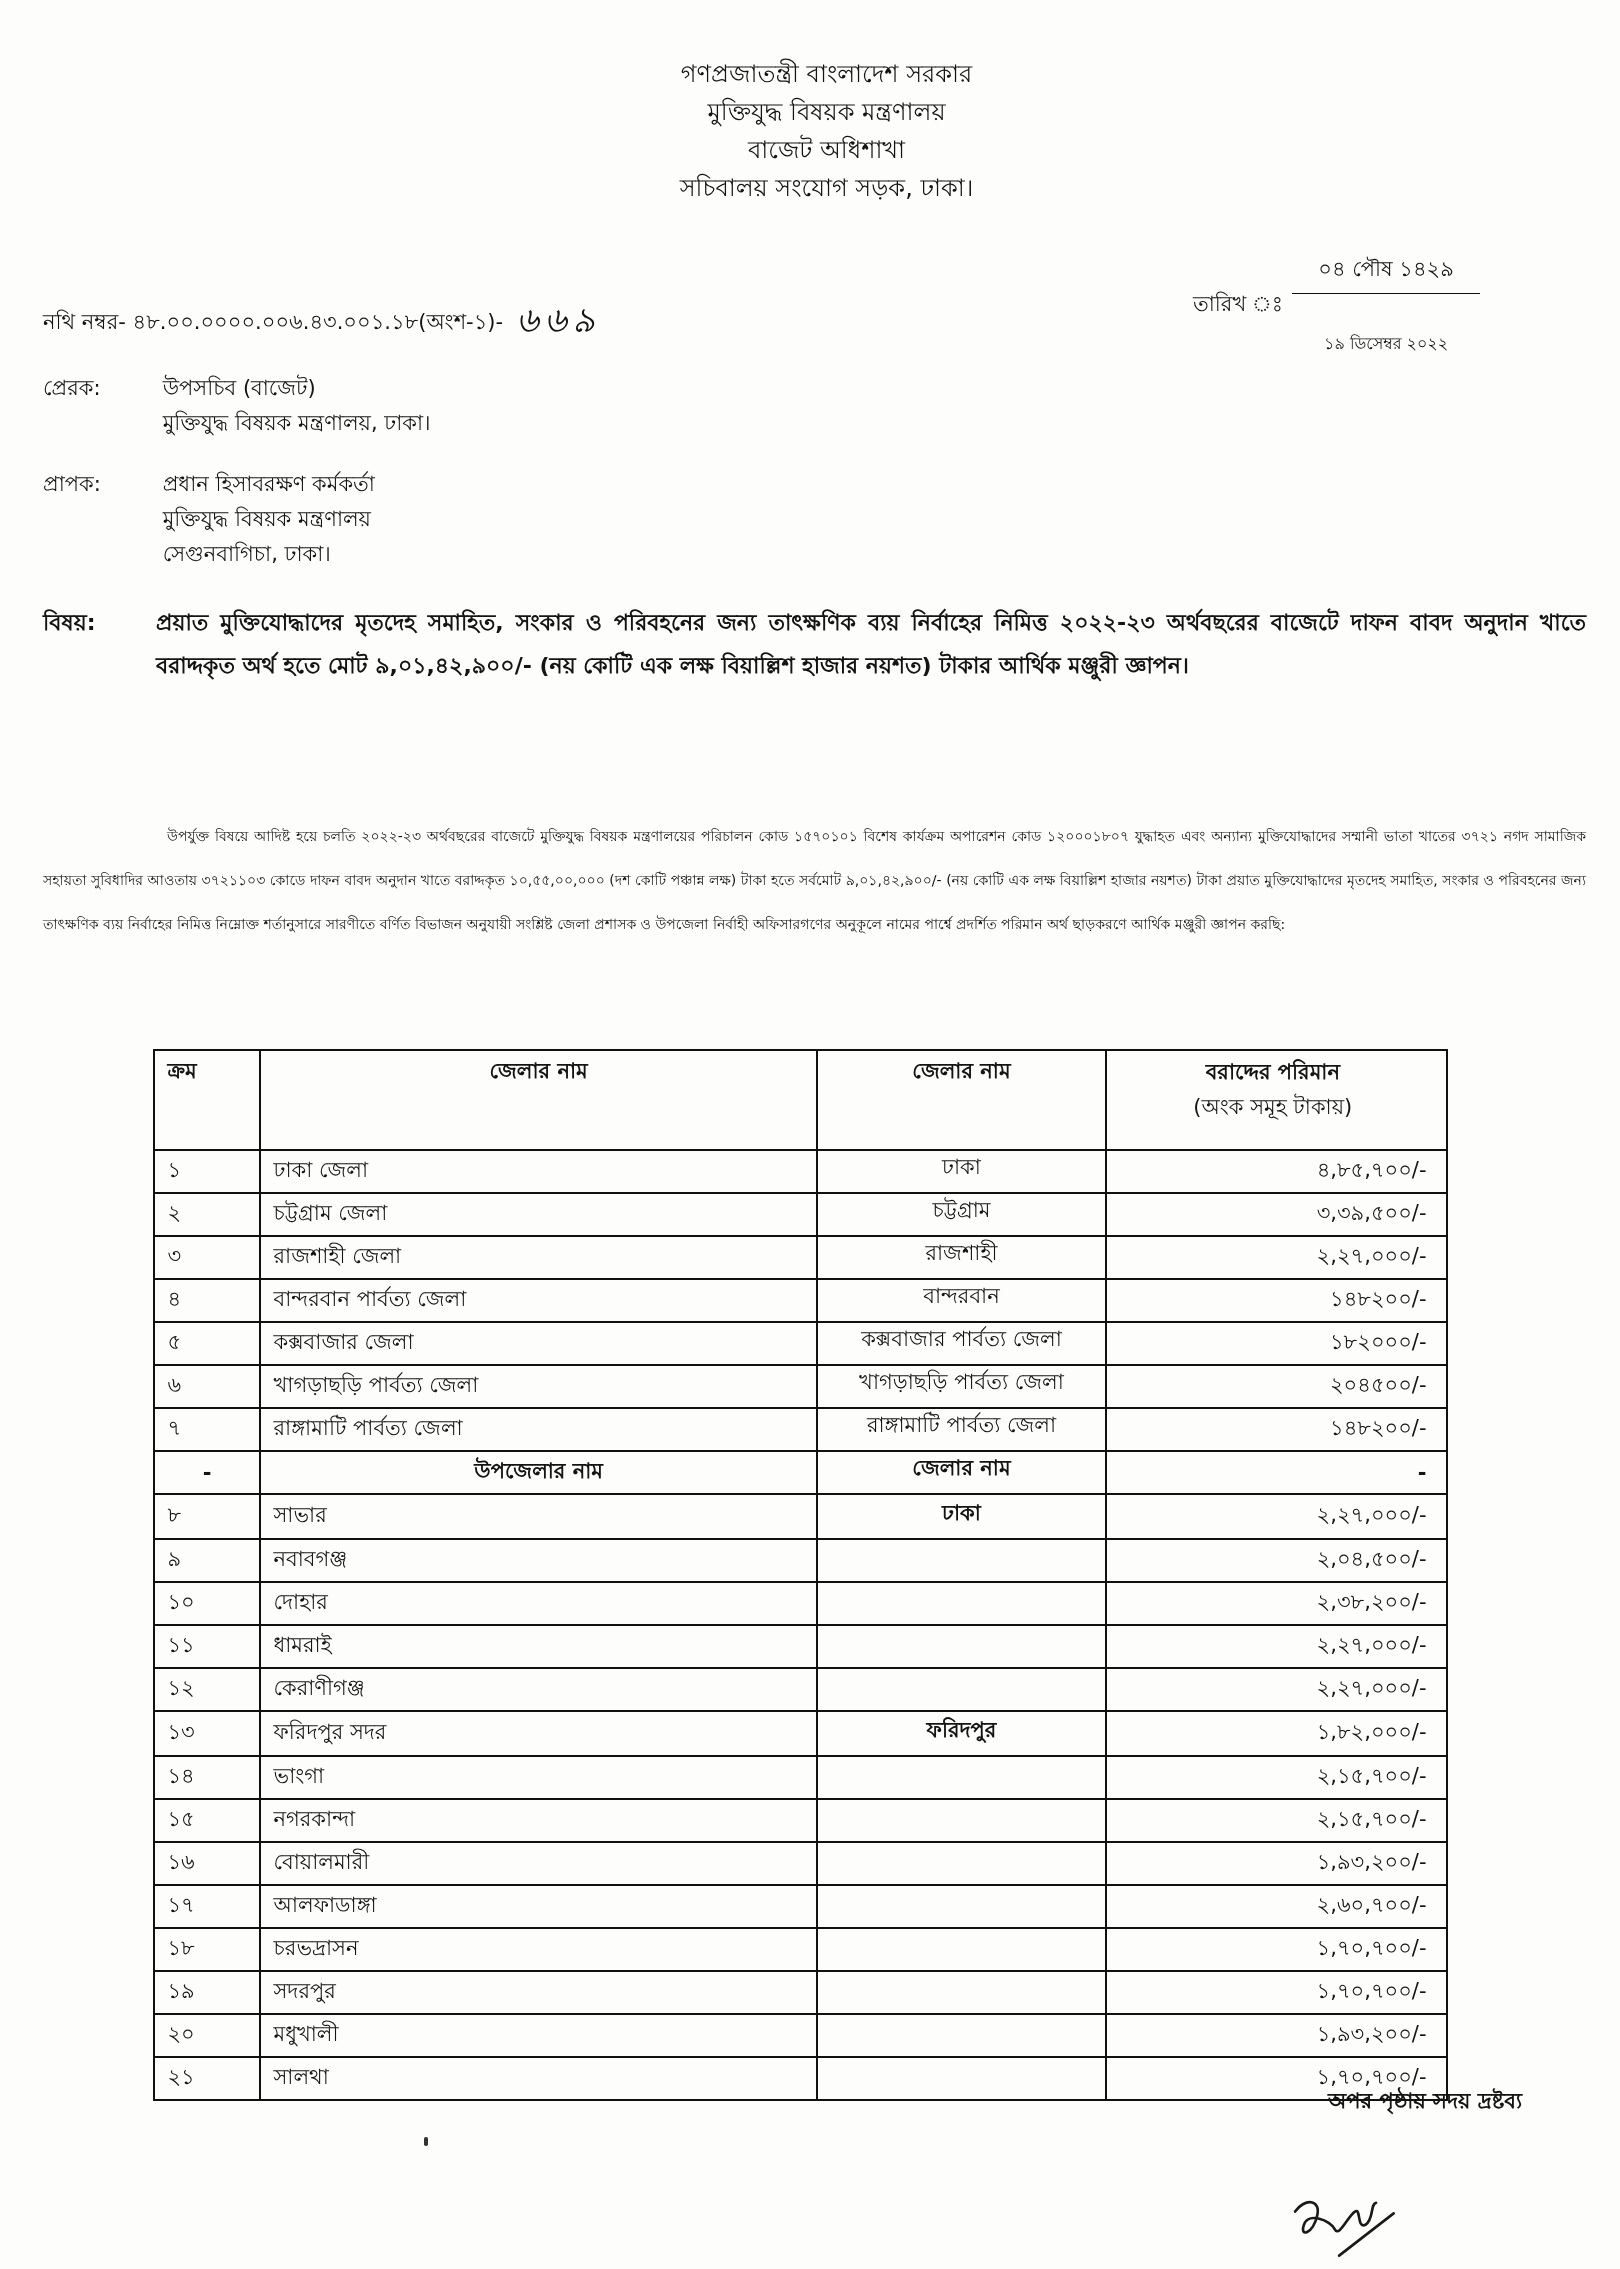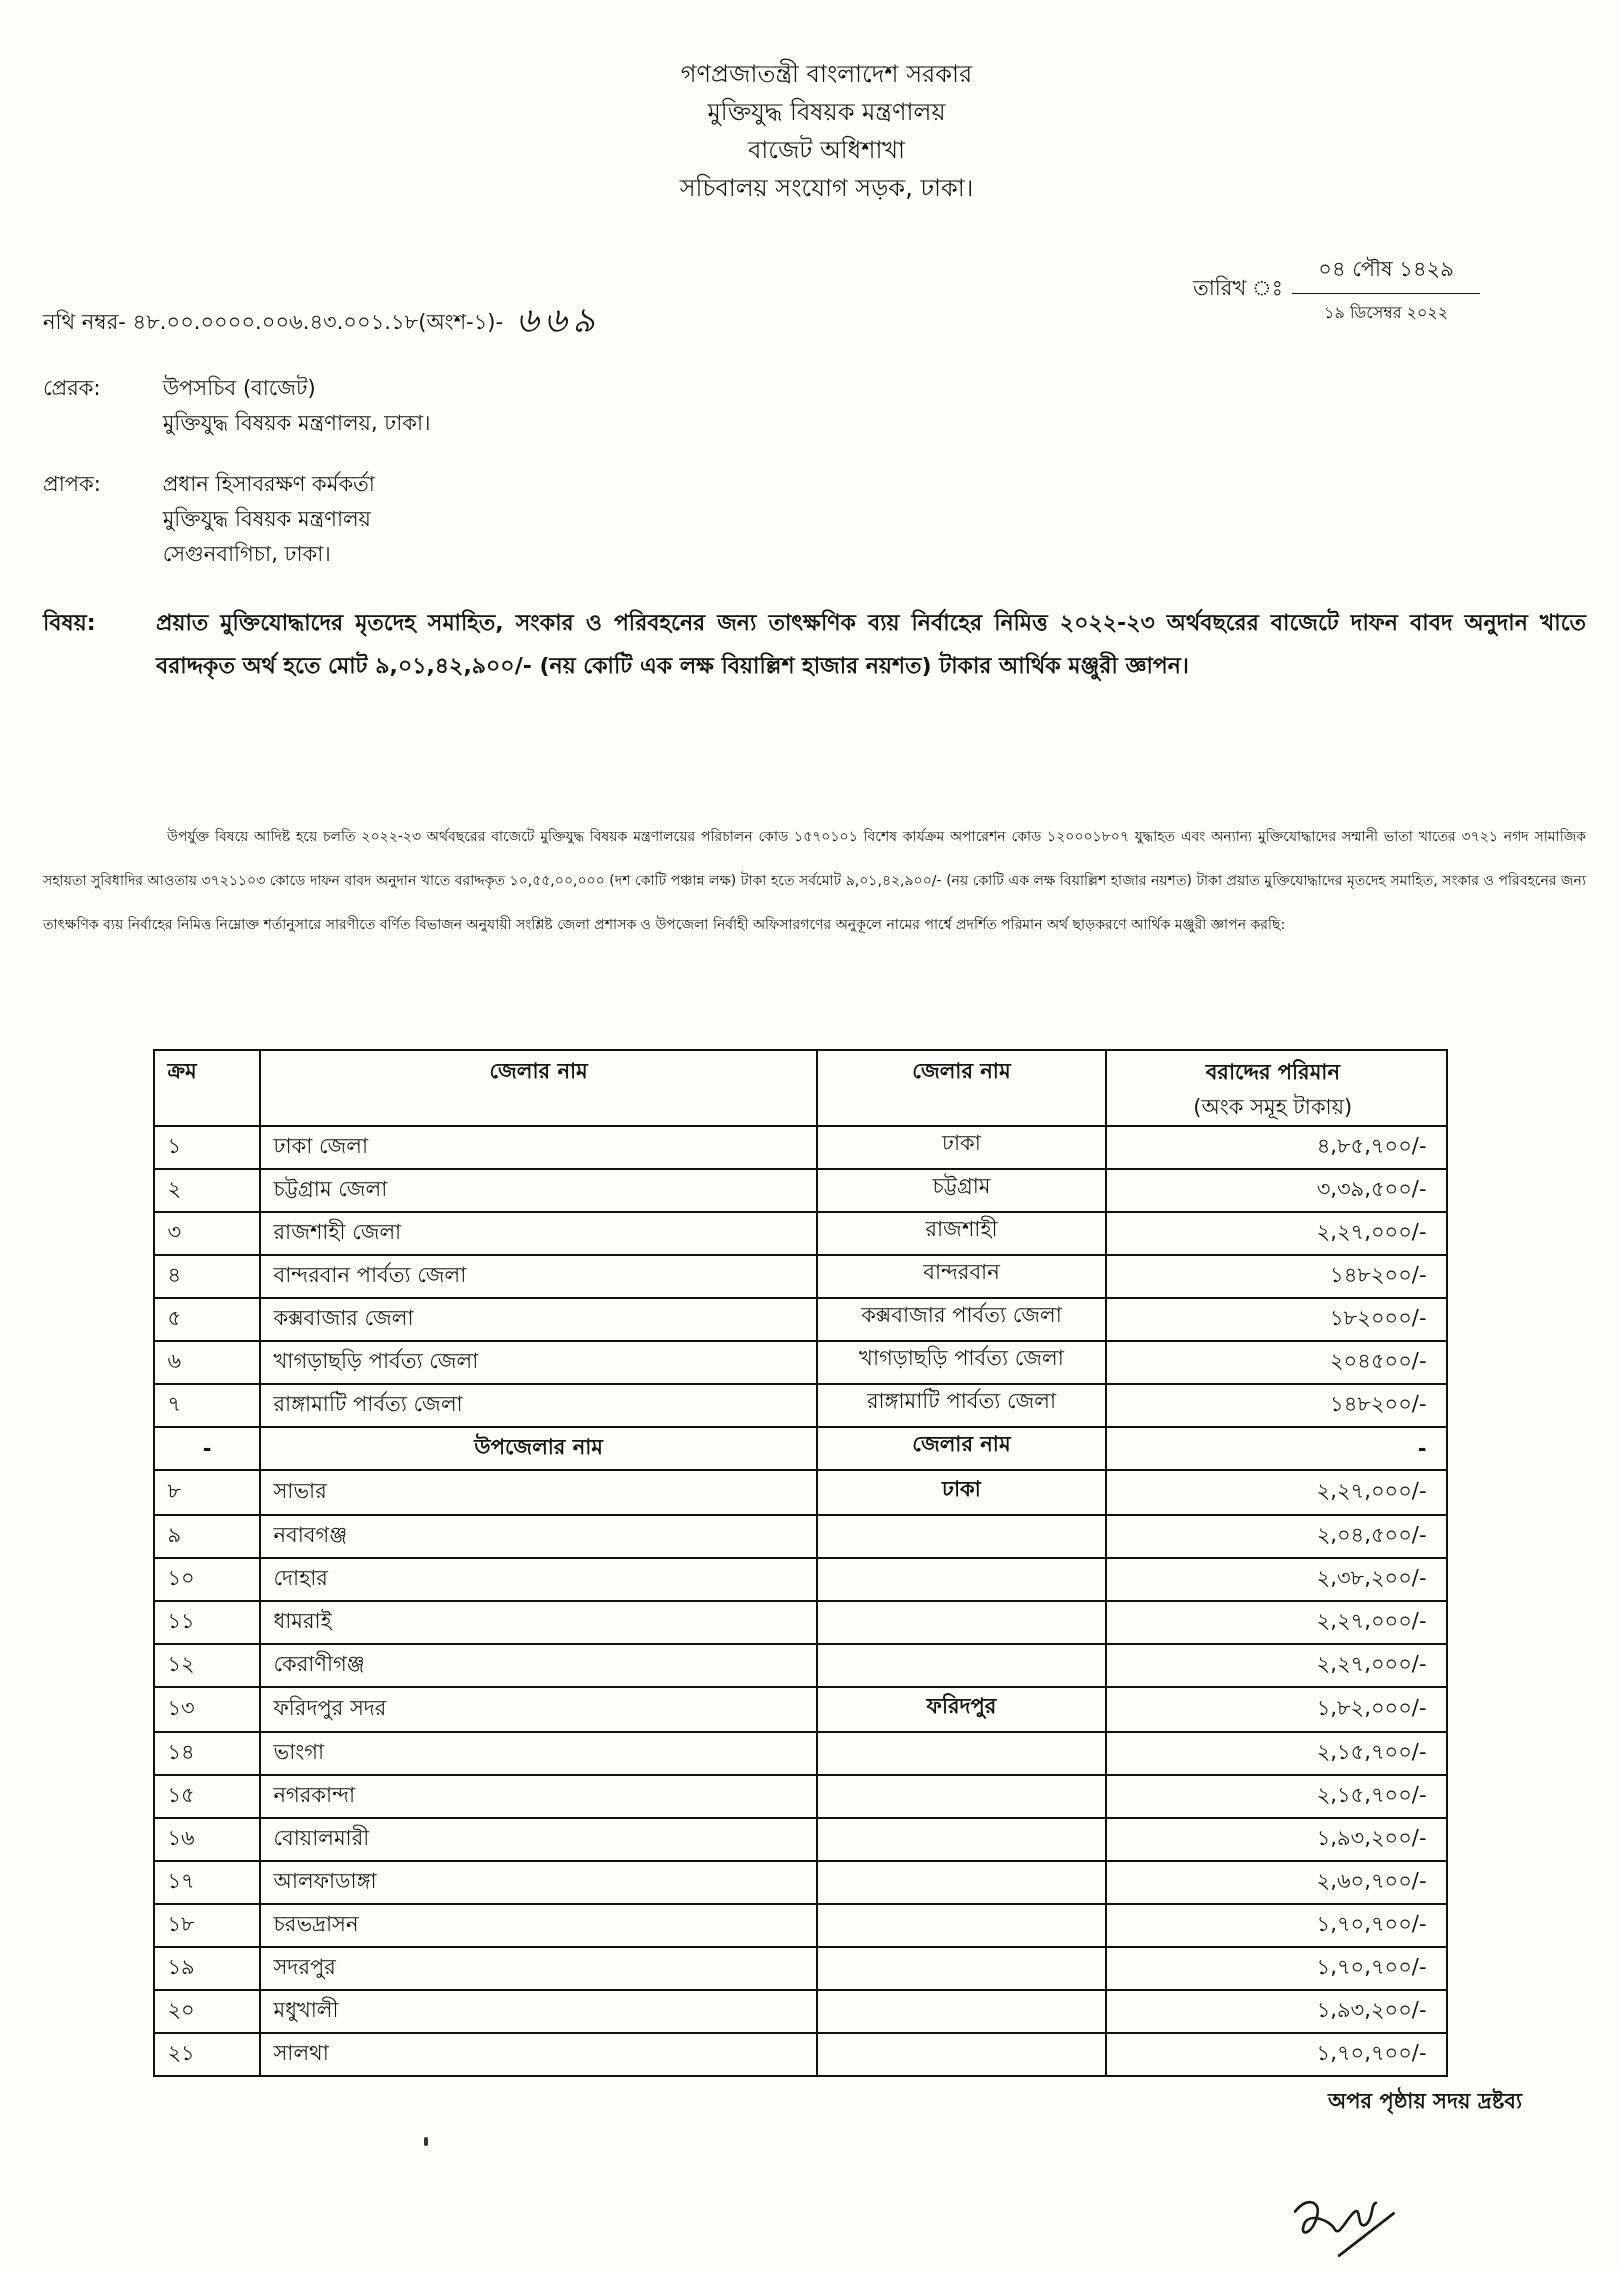--- a/index.html
+++ b/index.html
@@ -14,21 +14,21 @@
   
   .letterhead { left: 0; width: 1621px; top: 55px; padding-left: 16px; }
   .lh-line { font-size: 24px; line-height: 38px; text-align: center; }
   .lh-url { font-family: "DejaVu Serif", "Liberation Serif", serif; font-size: 28px; text-decoration: underline; line-height: 44px; text-align: center; }
 
   
   .ref { left: 43px; top: 293px; font-size: 21px; }
   .ref .handwritten { font-family: "DejaVu Serif", serif; font-style: italic; font-size: 35px; letter-spacing: 5.3px; margin-left: 13px; vertical-align: -3.5px; }
   .date-block { left: 1193px; top: 253px; display: flex; align-items: center; }
   .date-label { font-size: 21px; margin-right: 8.9px; }
-  .date-frac { display: flex; flex-direction: column; align-items: center; }
+  .date-frac { display: flex; flex-direction: column; align-items: center; gap: 31px; }
   .date-top { font-size: 21px; padding: 0 26.6px 5.3px 26.6px; border-bottom: 1.8px solid #111; }
   .date-bottom { font-size: 16px; padding-top: 5.3px; }
 
   
   .party { left: 43px; font-size: 21px; line-height: 35px; }
   .party .lbl { display: inline-block; width: 113px; vertical-align: top; }
   .party .lines { display: inline-block; vertical-align: top; }
 
   
   .subject { left: 43px; top: 601px; width: 1543px; font-size: 22px; font-weight: bold; line-height: 43px; display: flex; }
@@ -100,21 +100,21 @@
 
 <div class="abs subject">
   <span class="lbl">বিষয়:</span>
   <span class="txt">প্রয়াত মুক্তিযোদ্ধাদের মৃতদেহ সমাহিত, সংকার ও পরিবহনের জন্য তাৎক্ষণিক ব্যয় নির্বাহের নিমিত্ত ২০২২-২৩ অর্থবছরের বাজেটে দাফন বাবদ অনুদান খাতে বরাদ্দকৃত অর্থ হতে মোট ৯,০১,৪২,৯০০/- (নয় কোটি এক লক্ষ বিয়াল্লিশ হাজার নয়শত) টাকার আর্থিক মঞ্জুরী জ্ঞাপন।</span>
 </div>
 
 <div class="abs bodytext">উপর্যুক্ত বিষয়ে আদিষ্ট হয়ে চলতি ২০২২-২৩ অর্থবছরের বাজেটে মুক্তিযুদ্ধ বিষয়ক মন্ত্রণালয়ের পরিচালন কোড ১৫৭০১০১ বিশেষ কার্যক্রম অপারেশন কোড ১২০০০১৮০৭ যুদ্ধাহত এবং অন্যান্য মুক্তিযোদ্ধাদের সম্মানী ভাতা খাতের ৩৭২১ নগদ সামাজিক সহায়তা সুবিধাদির আওতায় ৩৭২১১০৩ কোডে দাফন বাবদ অনুদান খাতে বরাদ্দকৃত ১০,৫৫,০০,০০০ (দশ কোটি পঞ্চান্ন লক্ষ) টাকা হতে সর্বমোট ৯,০১,৪২,৯০০/- (নয় কোটি এক লক্ষ বিয়াল্লিশ হাজার নয়শত) টাকা প্রয়াত মুক্তিযোদ্ধাদের মৃতদেহ সমাহিত, সংকার ও পরিবহনের জন্য তাৎক্ষণিক ব্যয় নির্বাহের নিমিত্ত নিম্নোক্ত শর্তানুসারে সারণীতে বর্ণিত বিভাজন অনুযায়ী সংশ্লিষ্ট জেলা প্রশাসক ও উপজেলা নির্বাহী অফিসারগণের অনুকূলে নামের পার্শ্বে প্রদর্শিত পরিমান অর্থ ছাড়করণে আর্থিক মঞ্জুরী জ্ঞাপন করছি:</div>
 
 <table class="abs alloc-table">
   <thead>
-    <tr style="height:76px;">
+    <tr style="height:100px;">
       <th class="c-sl">ক্রম</th>
       <th class="c-name" style="text-align:center;">জেলার নাম</th>
       <th class="c-dist">জেলার নাম</th>
       <th class="c-amt">
         <div>বরাদ্দের পরিমান</div>
         <div style="font-weight:normal;">(অংক সমূহ টাকায়)</div>
       </th>
     </tr>
   </thead>
   <tbody>

